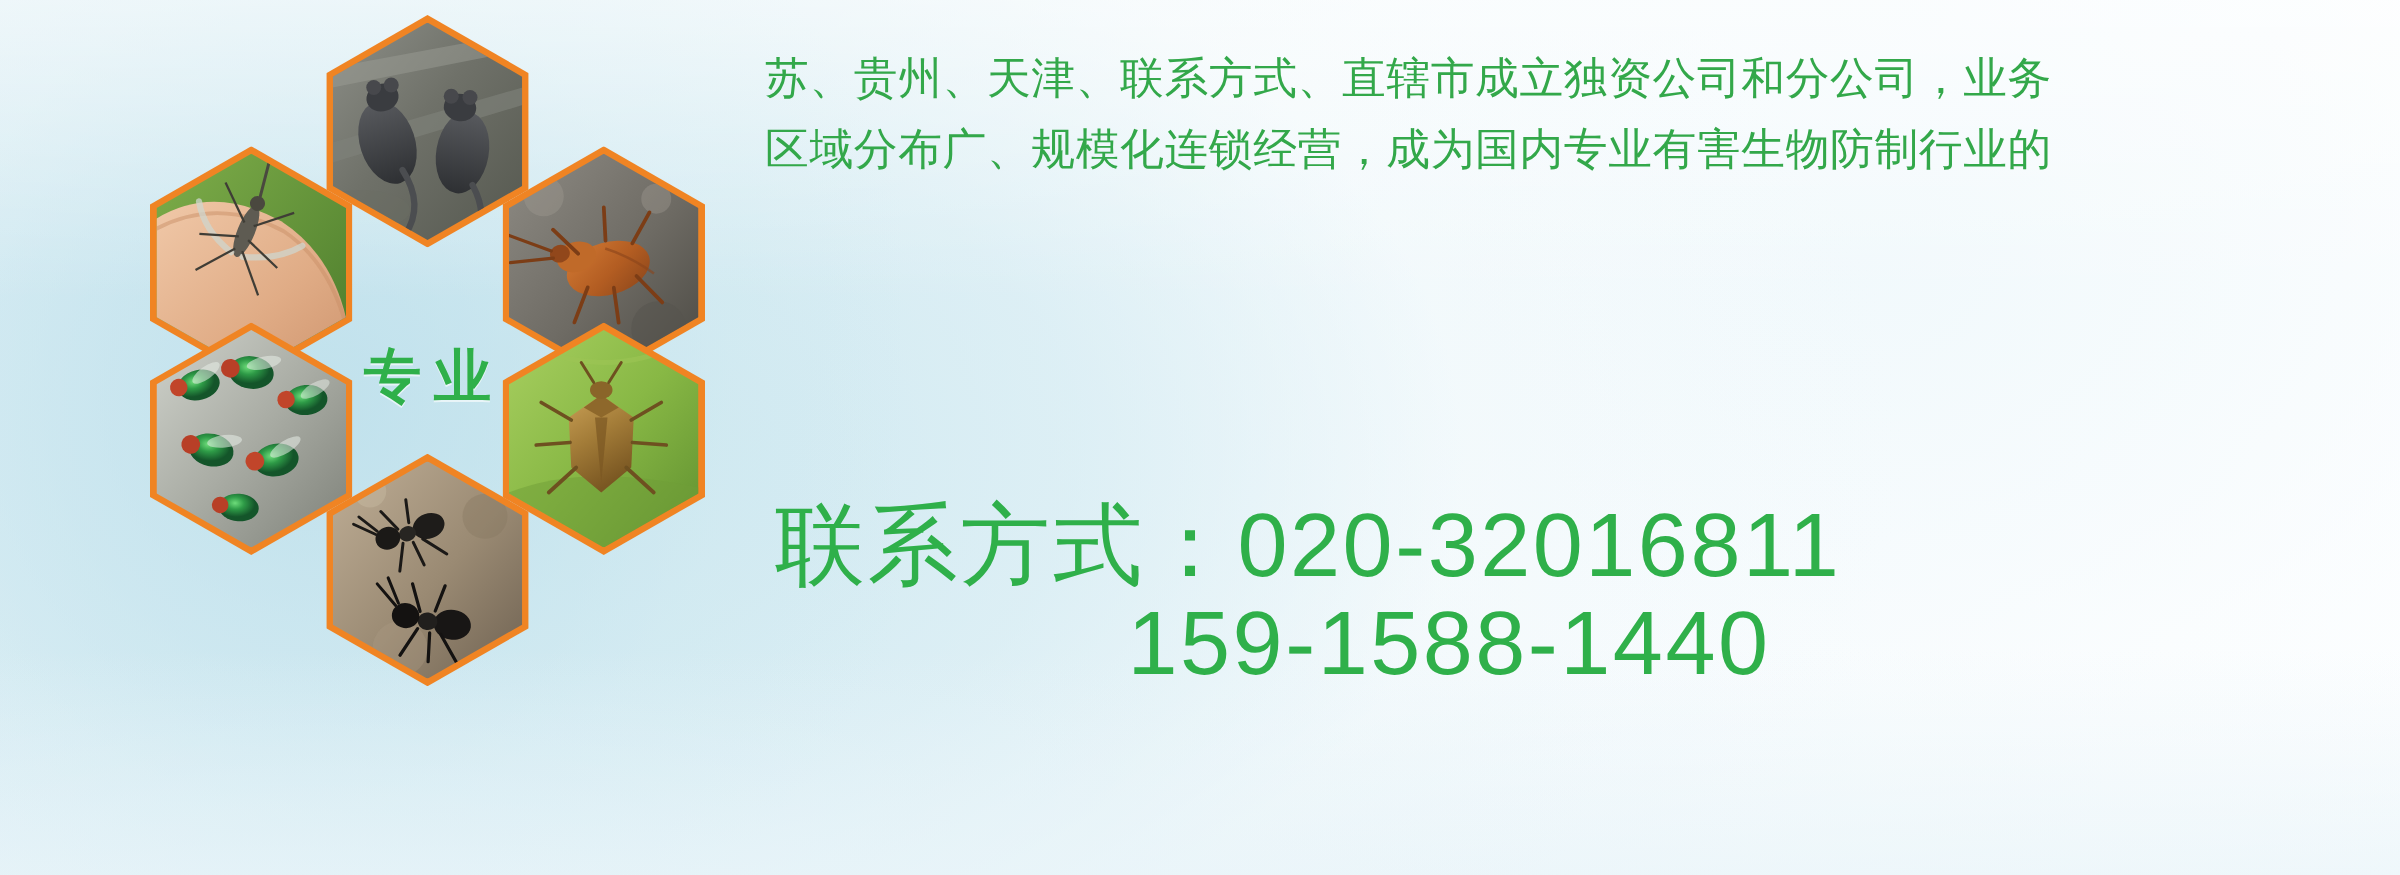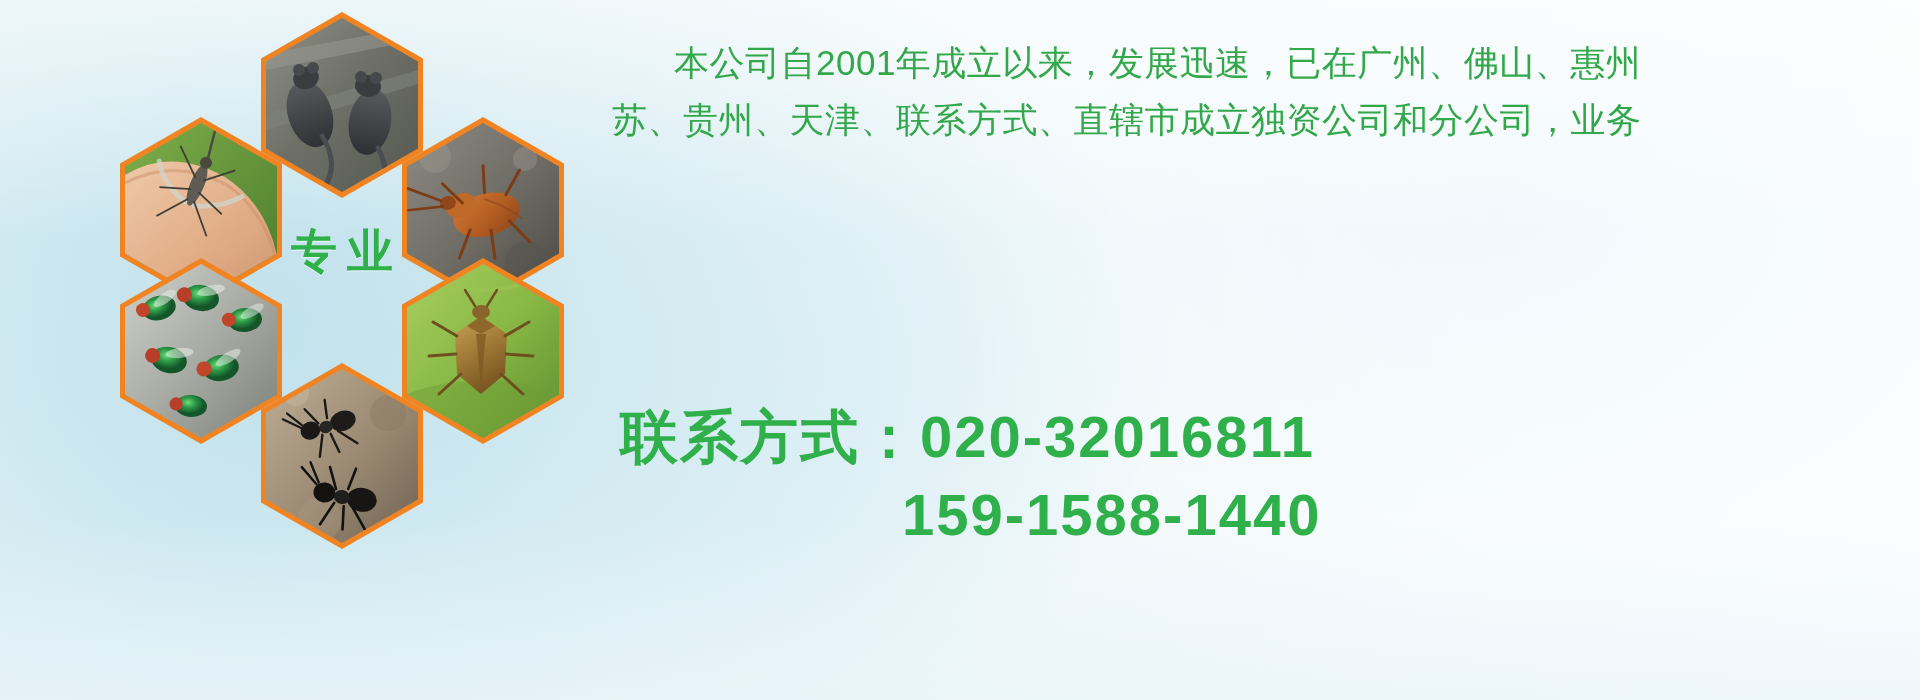--- a/index.html
+++ b/index.html
@@ -58,25 +58,25 @@
     width: 152px; height: 174px;
     -webkit-clip-path: polygon(50% 0%, 100% 25%, 100% 75%, 50% 100%, 0% 75%, 0% 25%);
     clip-path: polygon(50% 0%, 100% 25%, 100% 75%, 50% 100%, 0% 75%, 0% 25%);
     overflow: hidden;
   }
   .hex .art { position: absolute; left: 0; top: 0; width: 152px; height: 174px; }
 
   
   #hex-center-label {
     position: absolute;
-    left: 169px; top: 153px;
+    left: 169px; top: 138px;
     width: 162px; height: 186px;
     display: flex;
-    flex-direction: column;
-    align-items: center;
+    flex-direction: row;
+    align-items: flex-end;
     justify-content: center;
     gap: 6px;
   }
   #hex-center-label .cn-word {
     color: #2fb04a;
     font-size: 46px;
     font-weight: bold;
     letter-spacing: 10px;
     text-indent: 10px;
     line-height: 1.25;
@@ -99,22 +99,22 @@
   }
   .para-line.indent { text-indent: 62px; }
 
   #contact-block {
     position: absolute;
     left: 620px; top: 398px;
     width: 1280px;
   }
   .contact-line {
     color: #2fb04a;
-    font-weight: bold;
-    font-size: 58px;
+    font-weight: normal;
+    font-size: 72px;
     line-height: 78px;
     letter-spacing: 2px;
     white-space: nowrap;
   }
   .contact-line.second { padding-left: 282px; }
 </style>
 </head>
 <body>
 
 <div id="banner">
@@ -355,21 +355,21 @@
         </svg>
       </div>
     </div>
 
     <div id="hex-center-label">
       <div class="cn-word">专业</div>
     </div>
   </div>
 
   <div id="copy-block">
-    <div class="para-line indent">本公司自2001年成立以来，发展迅速，已在广州、佛山、惠州</div>
     <div class="para-line">苏、贵州、天津、联系方式、直辖市成立独资公司和分公司，业务</div>
+    <div class="para-line">区域分布广、规模化连锁经营，成为国内专业有害生物防制行业的</div>
   </div>
 
   <div id="contact-block">
     <div class="contact-line">联系方式：020-32016811</div>
     <div class="contact-line second">159-1588-1440</div>
   </div>
 </div>
 
 </body></html>

